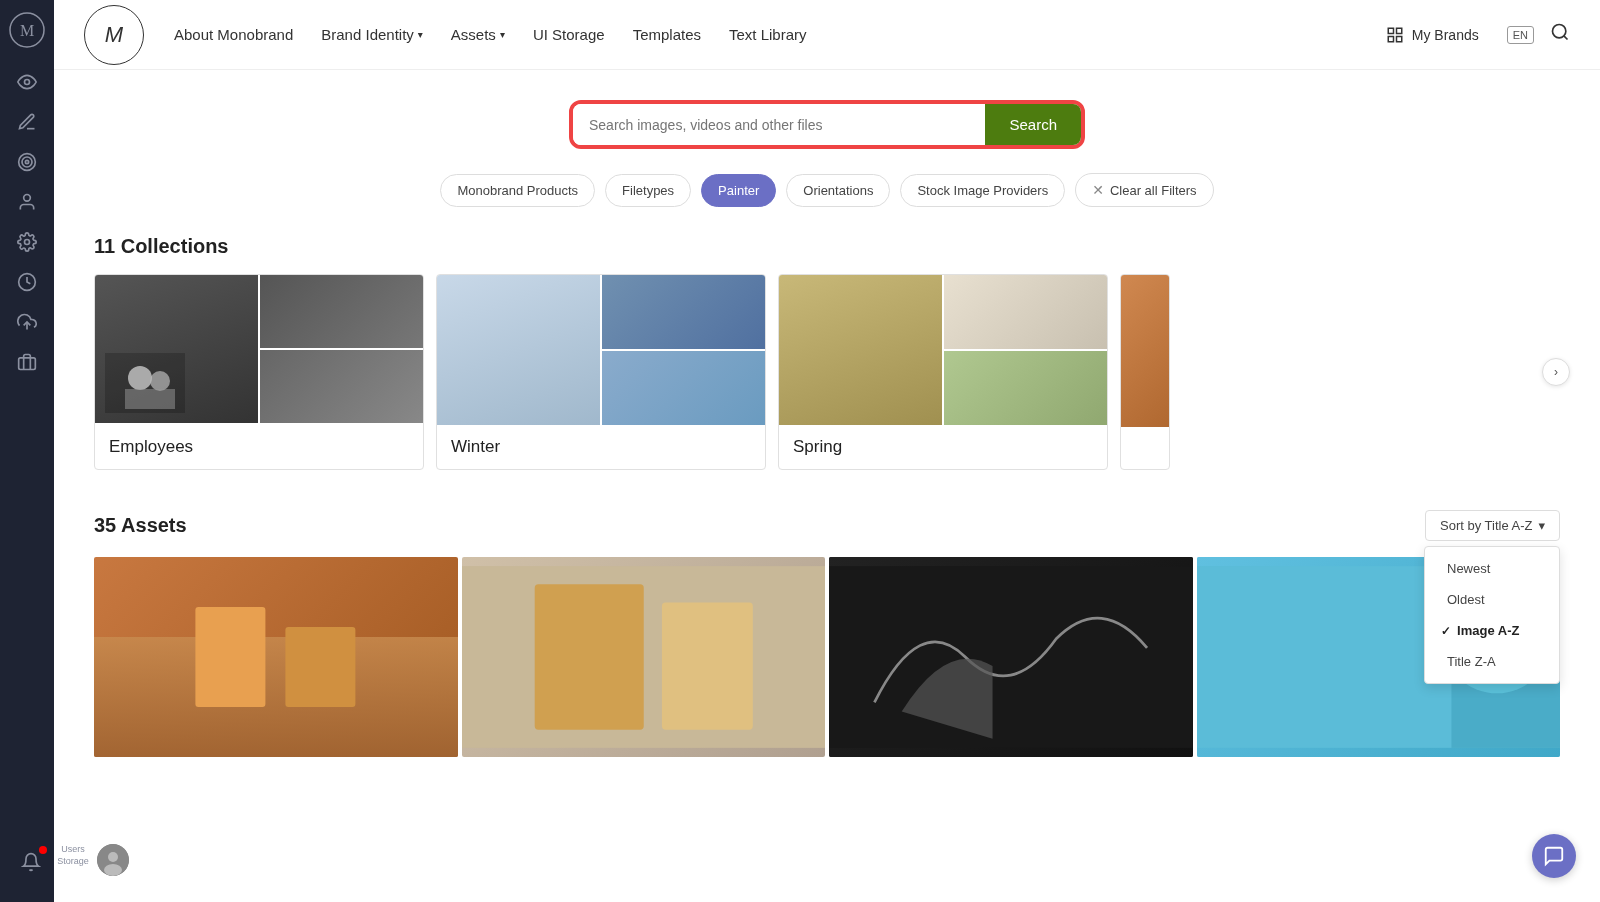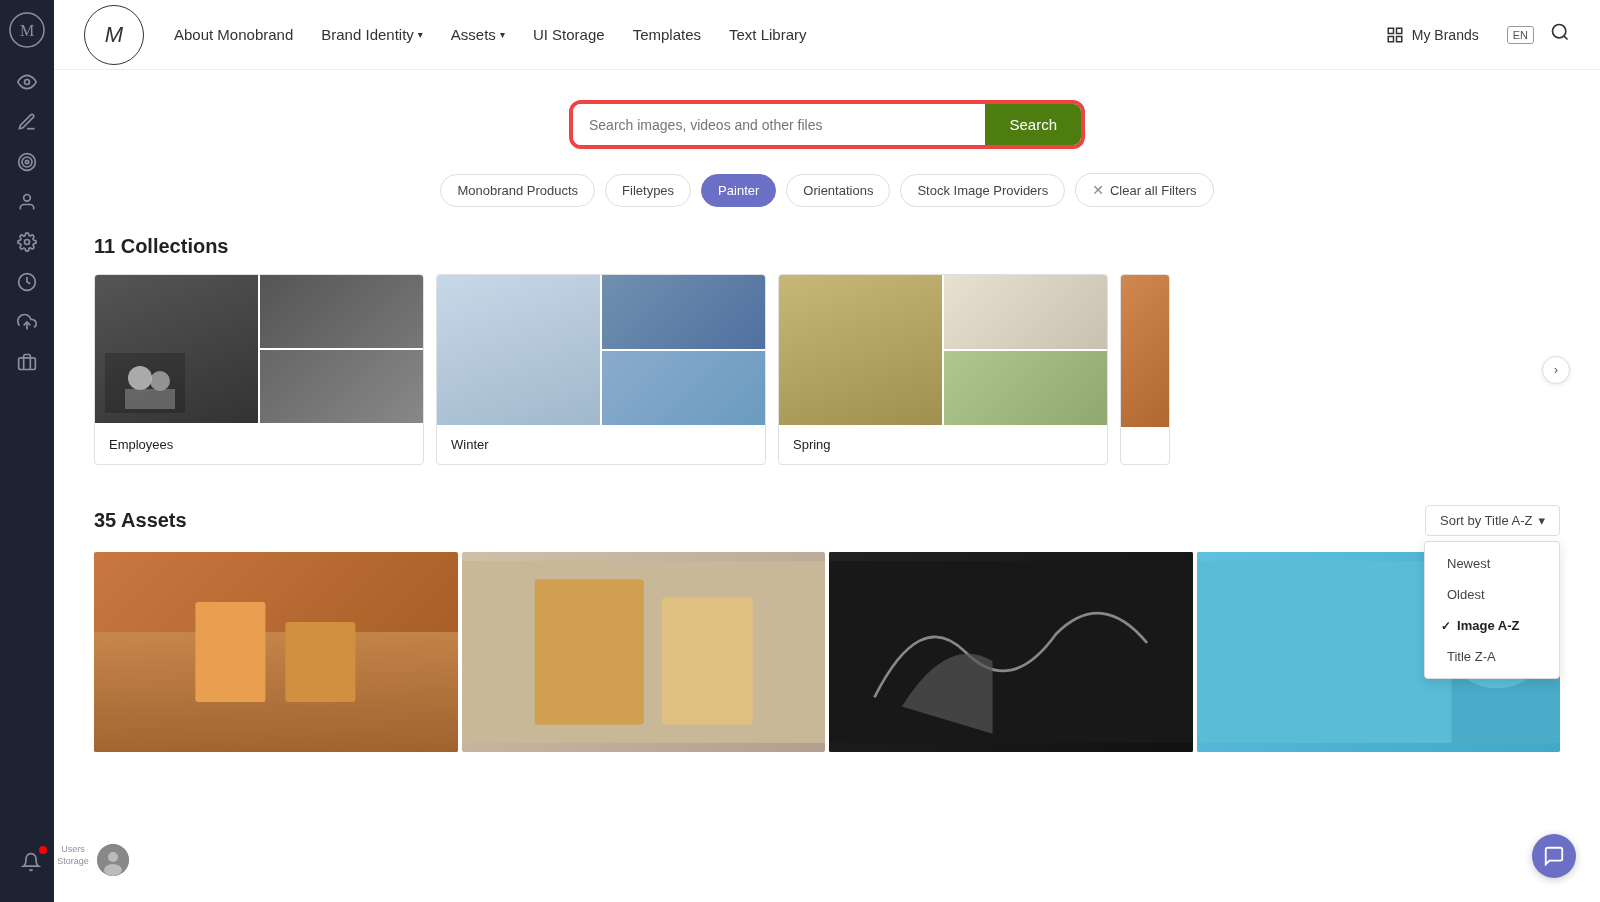--- a/index.html
+++ b/index.html
@@ -255,21 +255,21 @@
     }
     .collection-images .img-large {
       grid-row: span 2;
     }
     .collection-img {
       background: #888;
       overflow: hidden;
     }
     .collection-label {
       padding: 12px 14px;
-      font-size: 13px;
+      font-size: 17px;
       font-weight: 500;
       color: #222;
     }
 
     
     .collections-arrow {
       position: absolute;
       right: -10px;
       top: 50%;
       transform: translateY(-50%);

